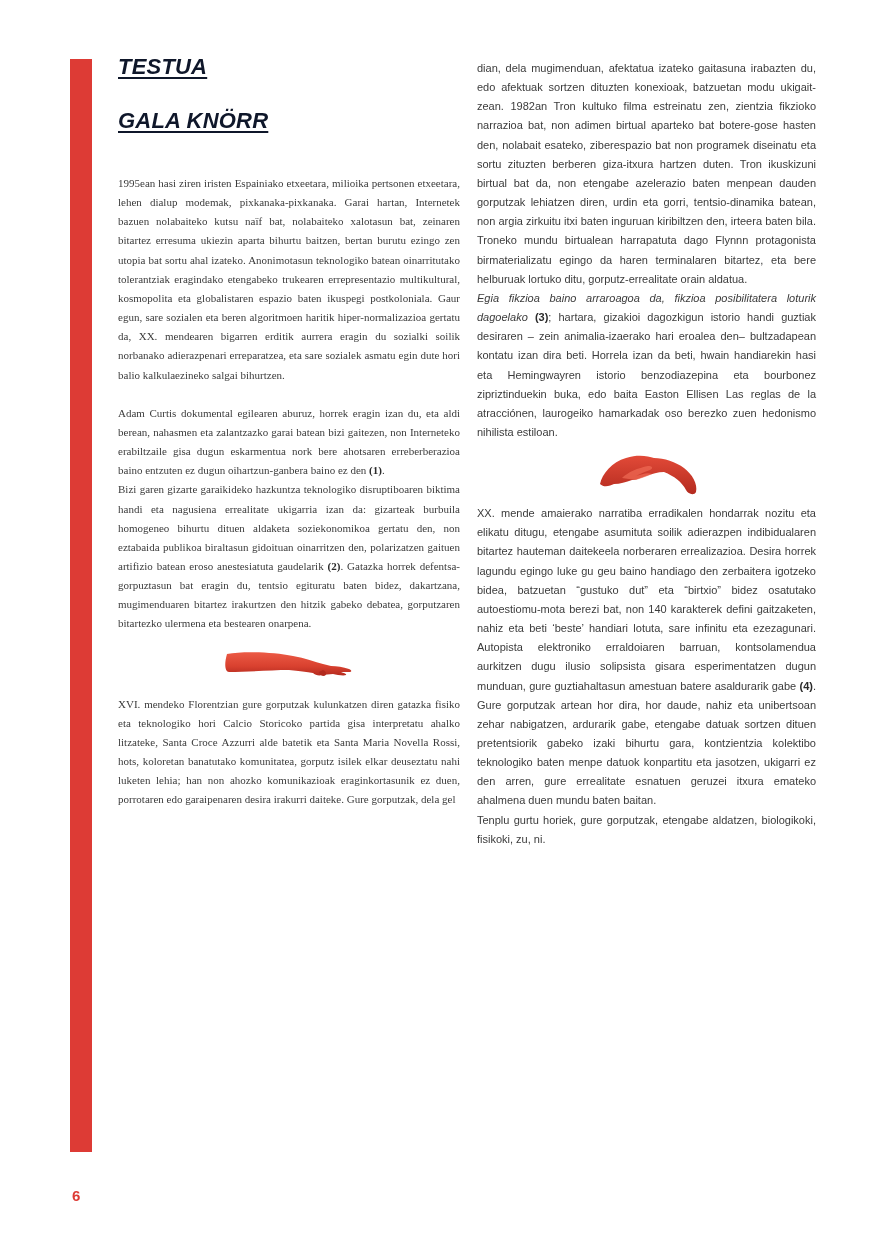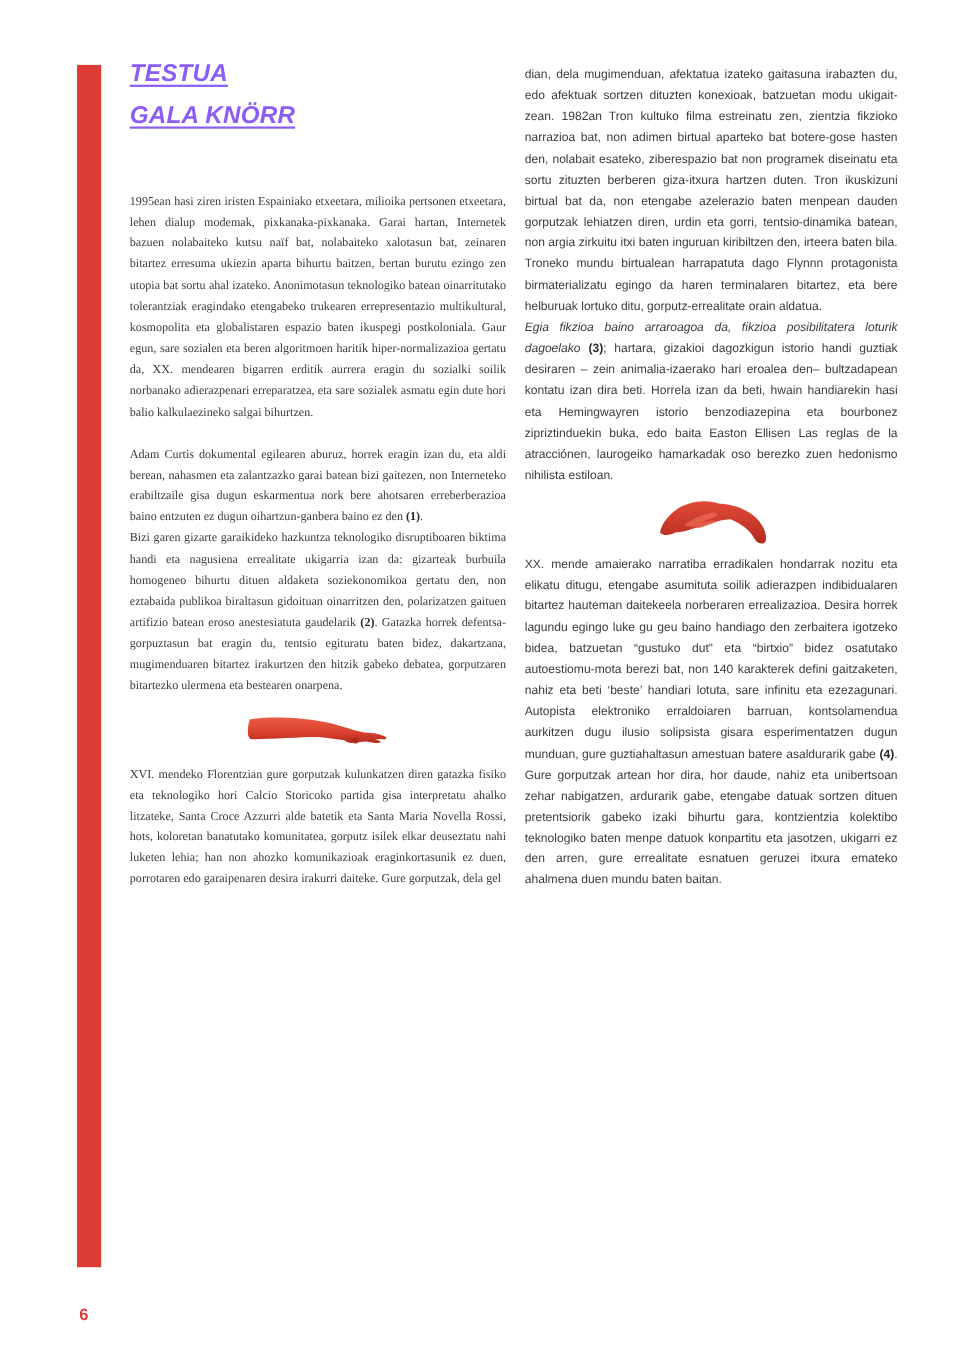--- a/index.html
+++ b/index.html
@@ -1,23 +1,23 @@
 <!DOCTYPE html>
 <html><head>
 <meta charset="utf-8">
 <style>
   html, body { margin: 0; padding: 0; background: #ffffff; }
   body { width: 875px; height: 1241px; position: relative; overflow: hidden;
          font-family: "Liberation Sans", "DejaVu Sans", sans-serif; color: #3a3a3a; }
   .red-bar { position: absolute; left: 70px; top: 59px; width: 22px; height: 1093px; background: #dd3b35; }
-  .title { position: absolute; left: 118px; font-weight: bold; font-style: italic; color: #8b5cf6;
+  .title { position: absolute; left: 118px; font-weight: bold; font-style: italic; color: #0f172a;
            font-size: 22px; text-decoration: underline; text-decoration-thickness: 2px;
            text-underline-offset: 3px; letter-spacing: 0.2px; margin: 0; line-height: 26px; }
   .title.t1 { top: 54px; }
-  .title.t2 { top: 92px; }
+  .title.t2 { top: 108px; }
   .col { position: absolute; font-size: 11px; line-height: 19.15px; text-align: justify;
          hyphens: manual; color: #3b3b3b; }
   .col-left { left: 118px; top: 174px; width: 342px; font-family: Liberation Serif, serif; }
   .col-right { left: 477px; top: 59px; width: 339px; }
   .col p { margin: 0; }
   .col p.gap { margin-top: 19px; }
   .col b { color: #2a2a2a; }
   .col i { font-style: italic; }
   .illus { display: block; margin: 0 auto; }
   .hand1-wrap { height: 54px; display: flex; align-items: center; justify-content: center; margin: 3px 0 4px 0; }
@@ -62,15 +62,16 @@
         <linearGradient id="handg" x1="0" y1="0" x2="0" y2="1">
           <stop offset="0" stop-color="#e24a38"></stop>
           <stop offset="1" stop-color="#b42b1f"></stop>
         </linearGradient>
       </defs>
       <path d="M8 34 C10 24 20 12 34 8 C46 4 56 6 62 8 C72 8 84 12 92 18 C100 24 106 34 104 42 C102 46 96 44 94 40 C90 32 82 26 72 22 C66 22 60 24 54 26 C48 28 44 30 40 30 C34 32 28 34 22 34 C18 36 12 38 8 34 Z" fill="url(#handg)"></path>
       <path d="M30 28 C36 22 46 18 56 16 C60 16 62 18 58 20 C52 22 48 24 44 26 C50 24 56 22 60 24 C56 26 50 28 44 30 Z" fill="#f06b55" opacity="0.7"></path>
     </svg>
   </div>
   <p><span> XX. mende amaierako narratiba erradikalen hondarrak nozitu eta elikatu ditugu, etengabe asumituta soilik adierazpen indibidualaren bi­tartez hauteman daitekeela norberaren errea­lizazioa. Desira horrek lagundu egingo luke gu geu baino handiago den zerbaitera igotzeko bidea, batzuetan “gustuko dut” eta “birtxio” bidez osatutako autoestiomu-mota berezi bat, non 140 karakterek defini gaitzaketen, nahiz eta beti ‘beste’ handiari lotuta, sare infinitu eta ezezagunari. Autopista elektroniko erral­doiaren barruan, kontsolamendua aurkitzen dugu ilusio solipsista gisara esperimentatzen dugun munduan, gure guztiahaltasun ames­tuan batere asaldurarik gabe </span><b>(4)</b><span>. Gure gor­putzak artean hor dira, hor daude, nahiz eta unibertsoan zehar nabigatzen, ardurarik gabe, etengabe datuak sortzen dituen pretentsiorik gabeko izaki bihurtu gara, kontzientzia kolek­tibo teknologiko baten menpe datuok konpar­titu eta jasotzen, ukigarri ez den arren, gure errealitate esnatuen geruzei itxura emateko ahalmena duen mundu baten baitan.</span></p>
+  <p>Tenplu gurtu horiek, gure gorputzak, etengabe aldatzen, biologikoki, fisikoki, zu, ni.</p>
 </div>
 
 <p class="page-number">6</p>
 
 </body></html>

